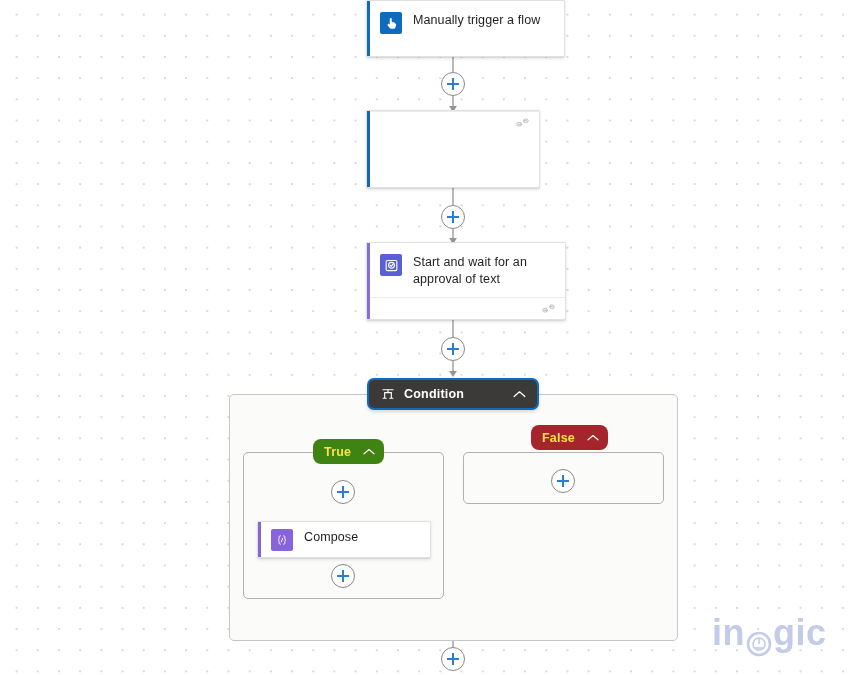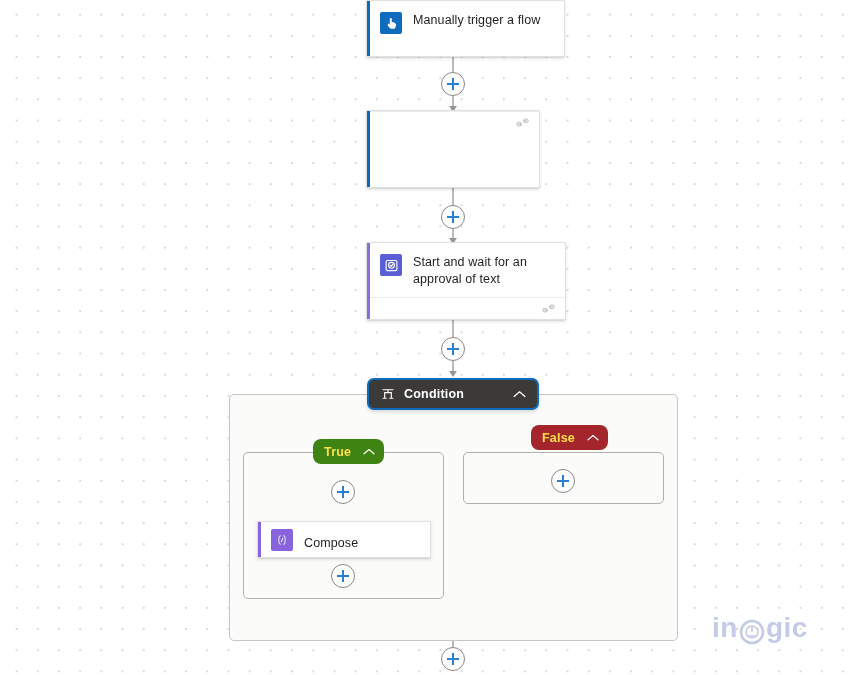--- a/index.html
+++ b/index.html
@@ -145,21 +145,21 @@
   }
   .plus-btn::before { width: 12px; height: 1.6px; }
   .plus-btn::after  { width: 1.6px; height: 12px; }
 
   
   .watermark {
     position: absolute;
     display: flex;
     align-items: center;
     color: #c4cbe8;
-    font-size: 28px;
+    font-size: 36px;
     font-weight: bold;
     letter-spacing: .5px;
     user-select: none;
   }
   .wm-ring {
     display: inline-block;
     width: 26px; height: 26px;
     margin: 0 1px;
     position: relative;
     top: 4px;
@@ -284,21 +284,21 @@
     <span>False</span>
     <span class="pill-chev">
       <svg width="12" height="8" viewBox="0 0 14 9" aria-hidden="true">
         <path d="M1.2 6.6L7 1.6l5.8 5" fill="none" stroke="#ffffff" stroke-width="1.4" stroke-linecap="round" stroke-linejoin="round"></path>
       </svg>
     </span>
   </div>
 
   <div class="node" style="left:257px; top:521px; width:174px; height:37px;">
     <span class="accent" style="background:#8764dc;"></span>
-    <div class="node-main" style="align-items:flex-end; padding-top:7px; padding-bottom:7px;">
+    <div class="node-main" style="align-items:flex-start; padding-top:7px; padding-bottom:7px;">
       <span class="node-icon" style="background:#8764dc; margin-top:0;">
         <svg width="14" height="14" viewBox="0 0 16 16" aria-hidden="true">
           <path d="M6.2 3.2c-1.1 0-1.5.5-1.5 1.5v1.6c0 .9-.3 1.4-1 1.7.7.3 1 .8 1 1.7v1.6c0 1 .4 1.5 1.5 1.5" fill="none" stroke="#ffffff" stroke-width="1.1" stroke-linecap="round"></path>
           <path d="M9.8 3.2c1.1 0 1.5.5 1.5 1.5v1.6c0 .9.3 1.4 1 1.7-.7.3-1 .8-1 1.7v1.6c0 1-.4 1.5-1.5 1.5" fill="none" stroke="#ffffff" stroke-width="1.1" stroke-linecap="round"></path>
           <line x1="7.3" y1="10" x2="8.9" y2="6" stroke="#ffffff" stroke-width="1.1" stroke-linecap="round"></line>
         </svg>
       </span>
       <span class="node-title" style="padding-top:0;">Compose</span>
     </div>
   </div>

